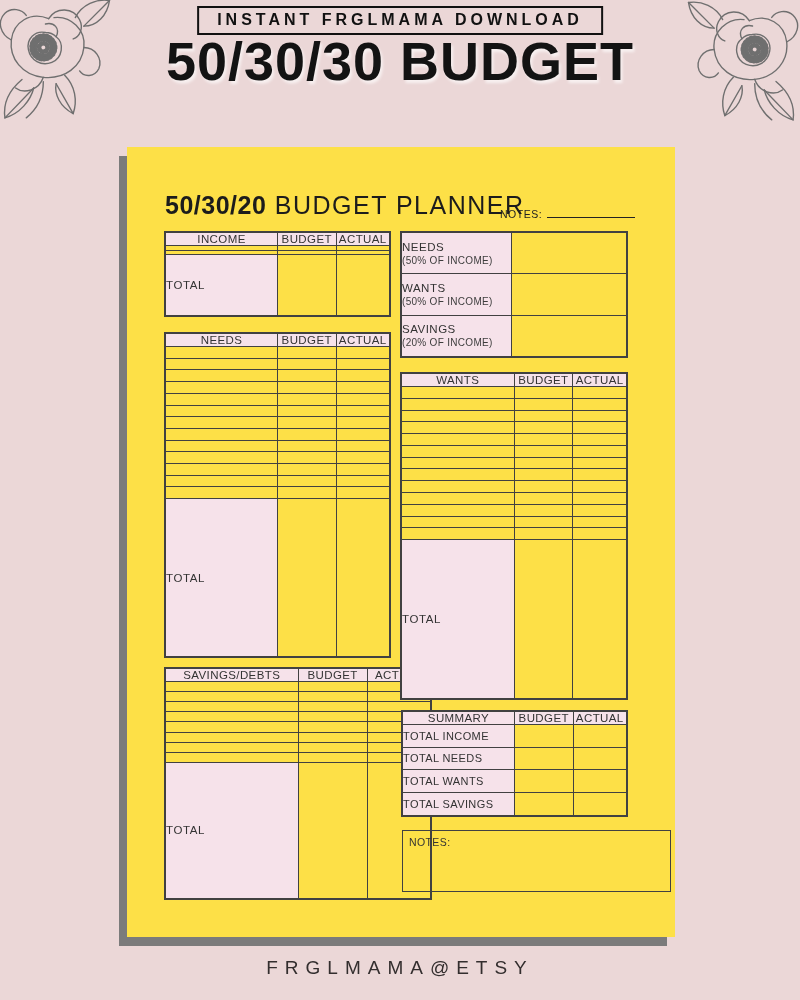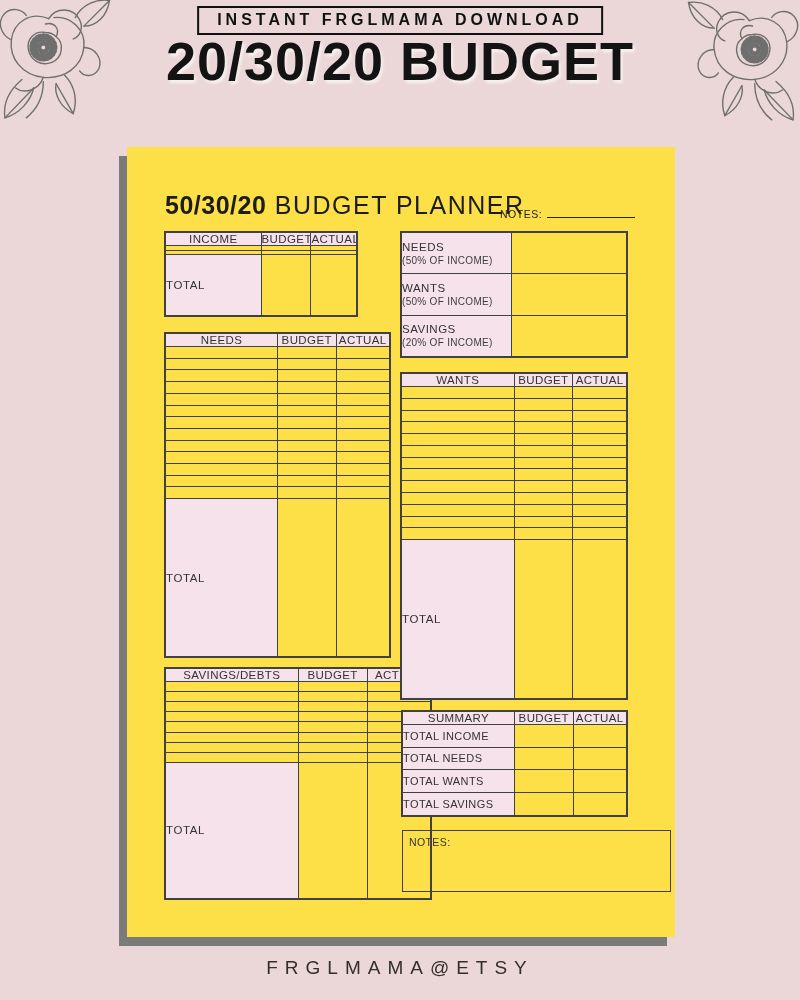--- a/index.html
+++ b/index.html
@@ -69,21 +69,21 @@
   td.label-cell{
     font-size:11px;letter-spacing:0.4px;color:#333;text-align:left;padding-left:8px;
   }
   td.total-cell{
     font-size:11.5px;letter-spacing:0.6px;color:#333;text-align:left;padding-left:9px;
   }
   td.alloc-label{text-align:left;padding-left:8px;vertical-align:middle;}
   .al-main{font-size:11.5px;letter-spacing:0.5px;color:#333;margin-bottom:2px;}
   .al-sub{font-size:10px;letter-spacing:0.3px;color:#3d3d3d;}
   
-  .income {left:37px; top:84px;  width:194px; height:86px;}
+  .income {left:37px; top:84px;  width:227px; height:86px;}
   .needs  {left:37px; top:185px; width:227px; height:326px;}
   .savings{left:37px; top:520px; width:268px; height:233px;}
   .alloc  {left:273px;top:84px;  width:228px; height:127px;}
   .wants  {left:273px;top:225px; width:228px; height:328px;}
   .summary{left:274px;top:563px; width:227px; height:107px;}
   col.c1{width:50%;} col.c2{width:26%;} col.c3{width:24%;}
   col.a1{width:49%;} col.a2{width:51%;}
   
   .notes{
     position:absolute;left:275px;top:683px;width:269px;height:62px;
@@ -146,21 +146,21 @@
       <path d="M78 114 L62 86"></path>
       <path d="M80 24 C86 12 100 6 112 8 C110 22 100 32 88 32"></path>
       <path d="M112 8 L88 32"></path>
     </g>
   </svg>
 
   <div class="banner">
     <span>INSTANT FRGLMAMA DOWNLOAD</span>
   </div>
 
-  <h1 class="main-title">20/30/20 BUDGET</h1>
+  <h1 class="main-title">50/30/30 BUDGET</h1>
 
 
   <div class="paper">
 
     <div class="p-title"><span class="pt-bold">50/30/20</span><span class="pt-reg"> BUDGET PLANNER</span></div>
 
     <div class="date-row">
       <span>NOTES:</span><span class="date-line"></span>
     </div>
 

